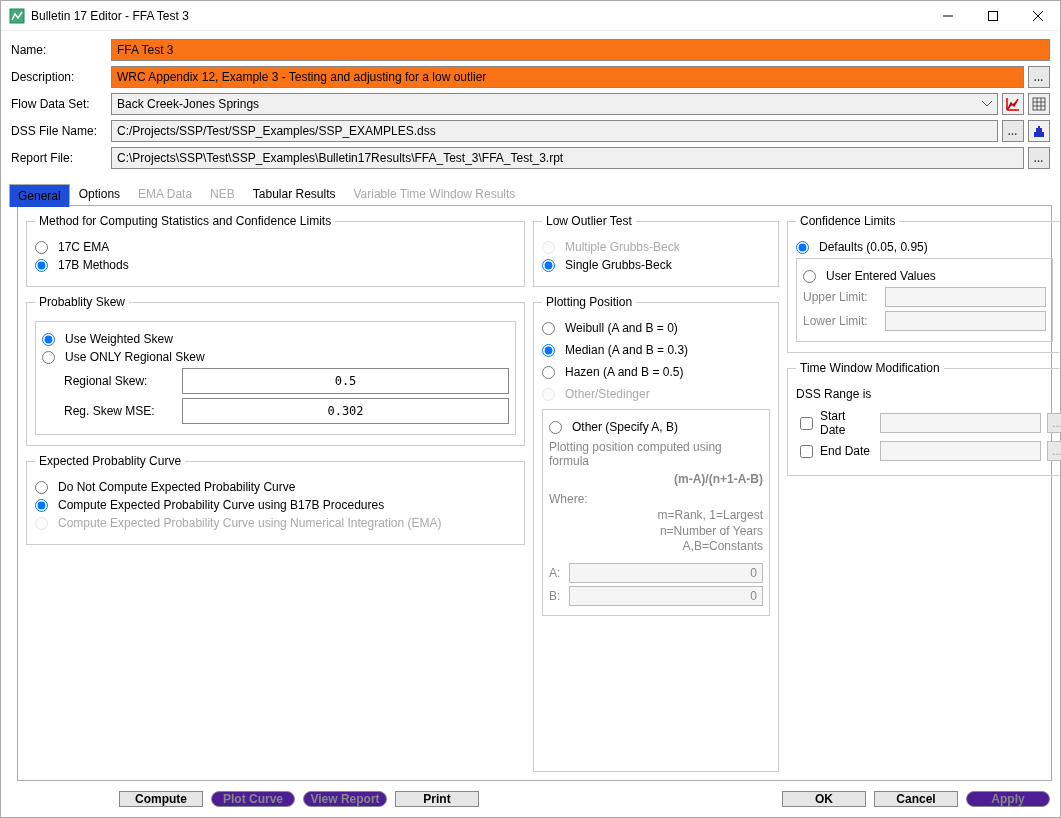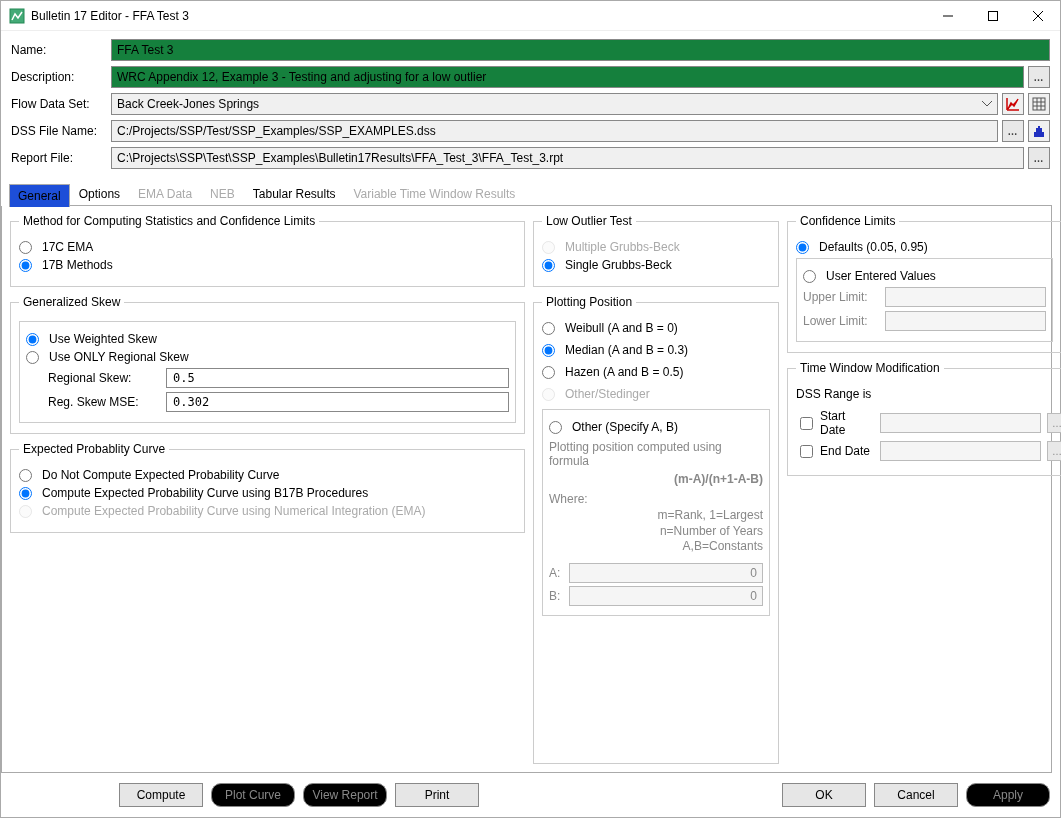--- a/index.html
+++ b/index.html
@@ -7,74 +7,74 @@
 .window { width: 1061px; height: 818px; border: 1px solid #aaa; display: flex; flex-direction: column; background: #fff; }
 .titlebar { height: 30px; display: flex; align-items: center; background: #fff; border-bottom: 1px solid #eee; }
 .titlebar-icon { width: 16px; height: 16px; margin: 0 6px 0 8px; display: inline-flex; }
 .titlebar-title { flex: 1; font-size: 12px; color: #000; }
 .titlebar-buttons { display: flex; }
 .titlebar-btn { width: 45px; height: 30px; display: flex; align-items: center; justify-content: center; color: #000; }
 
 .form-area { padding: 8px 10px 4px 10px; }
 .form-row { display: flex; align-items: center; margin-bottom: 5px; gap: 4px; }
 .form-label { width: 96px; }
-.form-input { flex: 1; height: 22px; border: 1px solid #888; padding: 2px 5px; background: #15803d; }
+.form-input { flex: 1; height: 22px; border: 1px solid #888; padding: 2px 5px; background: #f97316; }
 .form-input.ro { background: #f0f0f0; }
 .combo { flex: 1; height: 22px; border: 1px solid #888; background: #f0f0f0; display: flex; align-items: center; padding: 0 5px; position: relative; }
 .combo-arrow { position: absolute; right: 3px; top: 3px; width: 14px; height: 14px; display: flex; align-items: center; justify-content: center; }
 .icon-btn { width: 22px; height: 22px; border: 1px solid #888; background: #f0f0f0; display: flex; align-items: center; justify-content: center; }
 .icon-btn.red svg path { fill: #c00; }
 .icon-btn.blue svg path { fill: #2030c0; }
 .ellipsis-btn { width: 22px; height: 22px; border: 1px solid #888; background: #e8e8e8; display: flex; align-items: center; justify-content: center; font-weight: bold; letter-spacing: 1px; font-size:10px; color:#444; }
 
 .tabs { display: flex; border-bottom: 1px solid #aaa; margin: 4px 8px 0 8px; }
 .tab { padding: 4px 8px; border: 1px solid transparent; border-bottom: none; margin-right: 0px; background: #fff; color: #000; }
 .tab.active { border-color: #aaa; background: #1d4ed8; position: relative; top: 2px; }
 .tab.disabled { color: #aaa; }
 
-.tab-content { flex: 1; margin: 0 8px 4px 0; border: 1px solid #aaa; border-top: none; padding: 8px; display: flex; gap: 8px; }
+.tab-content { flex: 1; margin: 0 8px 4px 16px; border: 1px solid #aaa; border-top: none; padding: 8px; display: flex; gap: 8px; }
 .col { display: flex; flex-direction: column; gap: 8px; }
 .col1 { flex: 1; }
 .col2 { width: 246px; }
 .col3 { width: 256px; }
 
 fieldset { border: 1px solid #ccc; padding: 8px 8px 10px 8px; margin: 0; }
 legend { padding: 0 4px; color: #000; }
 
 .radio, .check { display: flex; align-items: center; gap: 10px; margin: 4px 0; }
 .radio input, .check input { margin: 0; }
 .radio.disabled, .check.disabled, .disabled-text { color: #aaa; }
 .radio.disabled input, .check.disabled input { opacity: 0.5; }
 
 .subfield { margin: 4px 0 0 0; border: 1px solid #ccc; padding: 6px; }
 .kv { display: flex; align-items: center; margin: 4px 0; }
 .kv label { width: 140px; padding-left: 22px; }
-.kv input { flex: 1; height: 20px; border: 1px solid #888; text-align: left; padding: 2px 6px; font-family: Consolas, monospace; }
+.kv input { flex: 1; height: 26px; border: 1px solid #888; text-align: center; padding: 2px 19px; font-family: Consolas, monospace; }
 
 .plot-help { color: #888; margin: 6px 0 4px 0; }
 .plot-formula { text-align: right; font-weight: bold; color: #888; margin-bottom: 6px; }
 .plot-where { color: #888; margin-bottom: 2px; }
 .plot-def { color: #888; text-align: right; line-height: 1.3; margin-bottom: 8px; }
 .ab-row { display: flex; align-items: center; gap: 6px; margin: 3px 0; }
 .ab-row label { width: 14px; color: #888; }
 .ab-row input { flex: 1; height: 20px; border: 1px solid #bbb; text-align: right; padding: 2px 5px; background: #f5f5f5; color: #888; }
 
 .limit-row { display: flex; align-items: center; gap: 12px; margin: 4px 0; }
 .limit-row label { width: 70px; color: #888; }
 .limit-row input { flex: 1; height: 20px; border: 1px solid #bbb; background: #f5f5f5; }
 
 .date-row { display: flex; align-items: center; gap: 6px; margin: 4px 0; }
 .date-row .chk { display:flex; align-items:center; gap:4px; width: 78px;}
 .date-row .date-input { flex: 1; height: 20px; border: 1px solid #bbb; background: #f5f5f5; }
 .date-row .date-btn { width: 20px; height: 20px; border:1px solid #bbb; background:#e8e8e8; display:flex; align-items:center; justify-content:center; font-size:10px; color:#888;}
 
 .button-bar { display: flex; padding: 6px 10px 10px 10px; gap: 8px; }
 .button-bar .spacer { flex: 1; }
-.btn { width: 84px; height: 24px; border: 1px solid #888; background: #e6e6e6; display: flex; align-items: center; justify-content: center; }
-.btn.disabled { color: #888; background: #000000; border-radius: 10px; }
+.btn { width: 84px; height: 16px; border: 1px solid #888; background: #e6e6e6; display: flex; align-items: center; justify-content: center; font-weight: bold; }
+.btn.disabled { color: #888; background: #4c1d95; border-radius: 10px; }
 .plotting-other-box { border:1px solid #ccc; padding:6px; margin-top:4px;}
 fieldset.tall { flex:1; display:flex; flex-direction:column;}
 </style>
 </head>
 <body>
 
 <div class="window">
   <div class="titlebar">
     <span class="titlebar-icon">
       <svg width="16" height="16" viewBox="0 0 16 16">
@@ -172,21 +172,21 @@
             <input type="radio" name="method" style="">
             <span>17C EMA</span>
           </label>
         <label class="radio">
             <input type="radio" name="method" checked="" style="">
             <span>17B Methods</span>
           </label>
       </fieldset>
 
       <fieldset>
-        <legend>Generalized Skew</legend>
+        <legend>Probablity Skew</legend>
         <div class="subfield">
           <label class="radio">
               <input type="radio" name="skew" checked="" style="">
               <span>Use Weighted Skew</span>
             </label>
           <label class="radio">
               <input type="radio" name="skew" style="">
               <span>Use ONLY Regional Skew</span>
             </label>
           <div class="kv">

